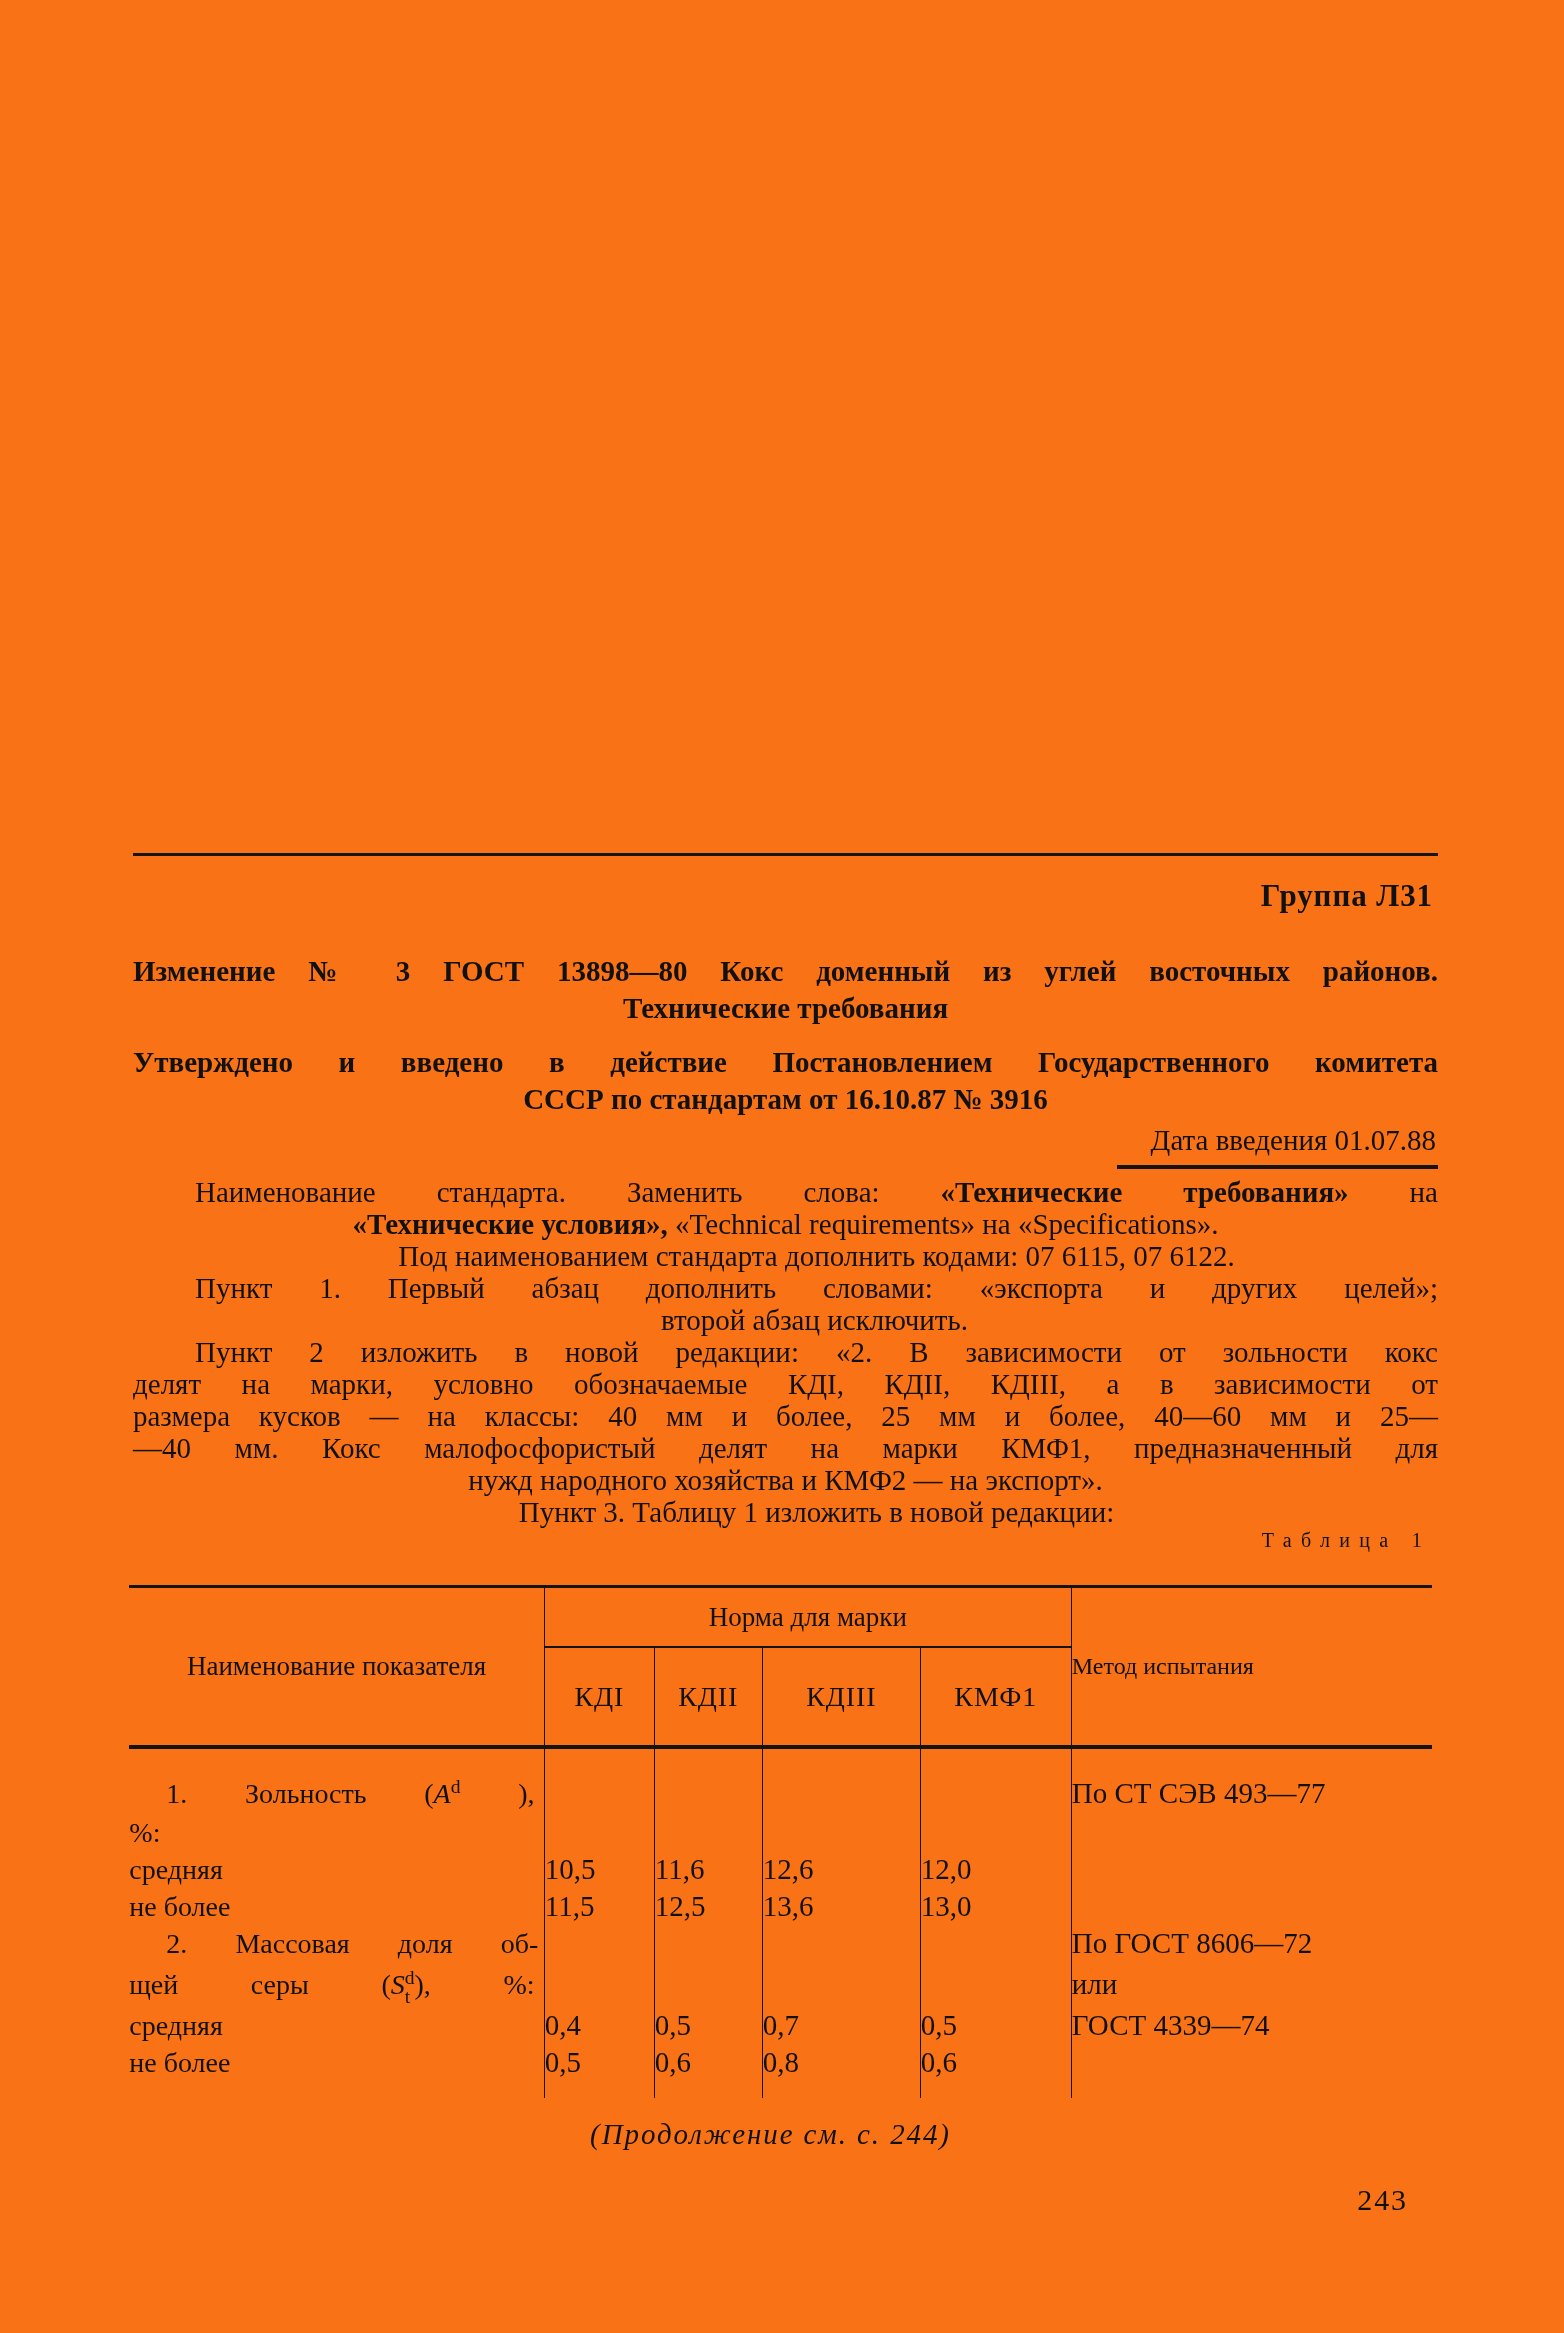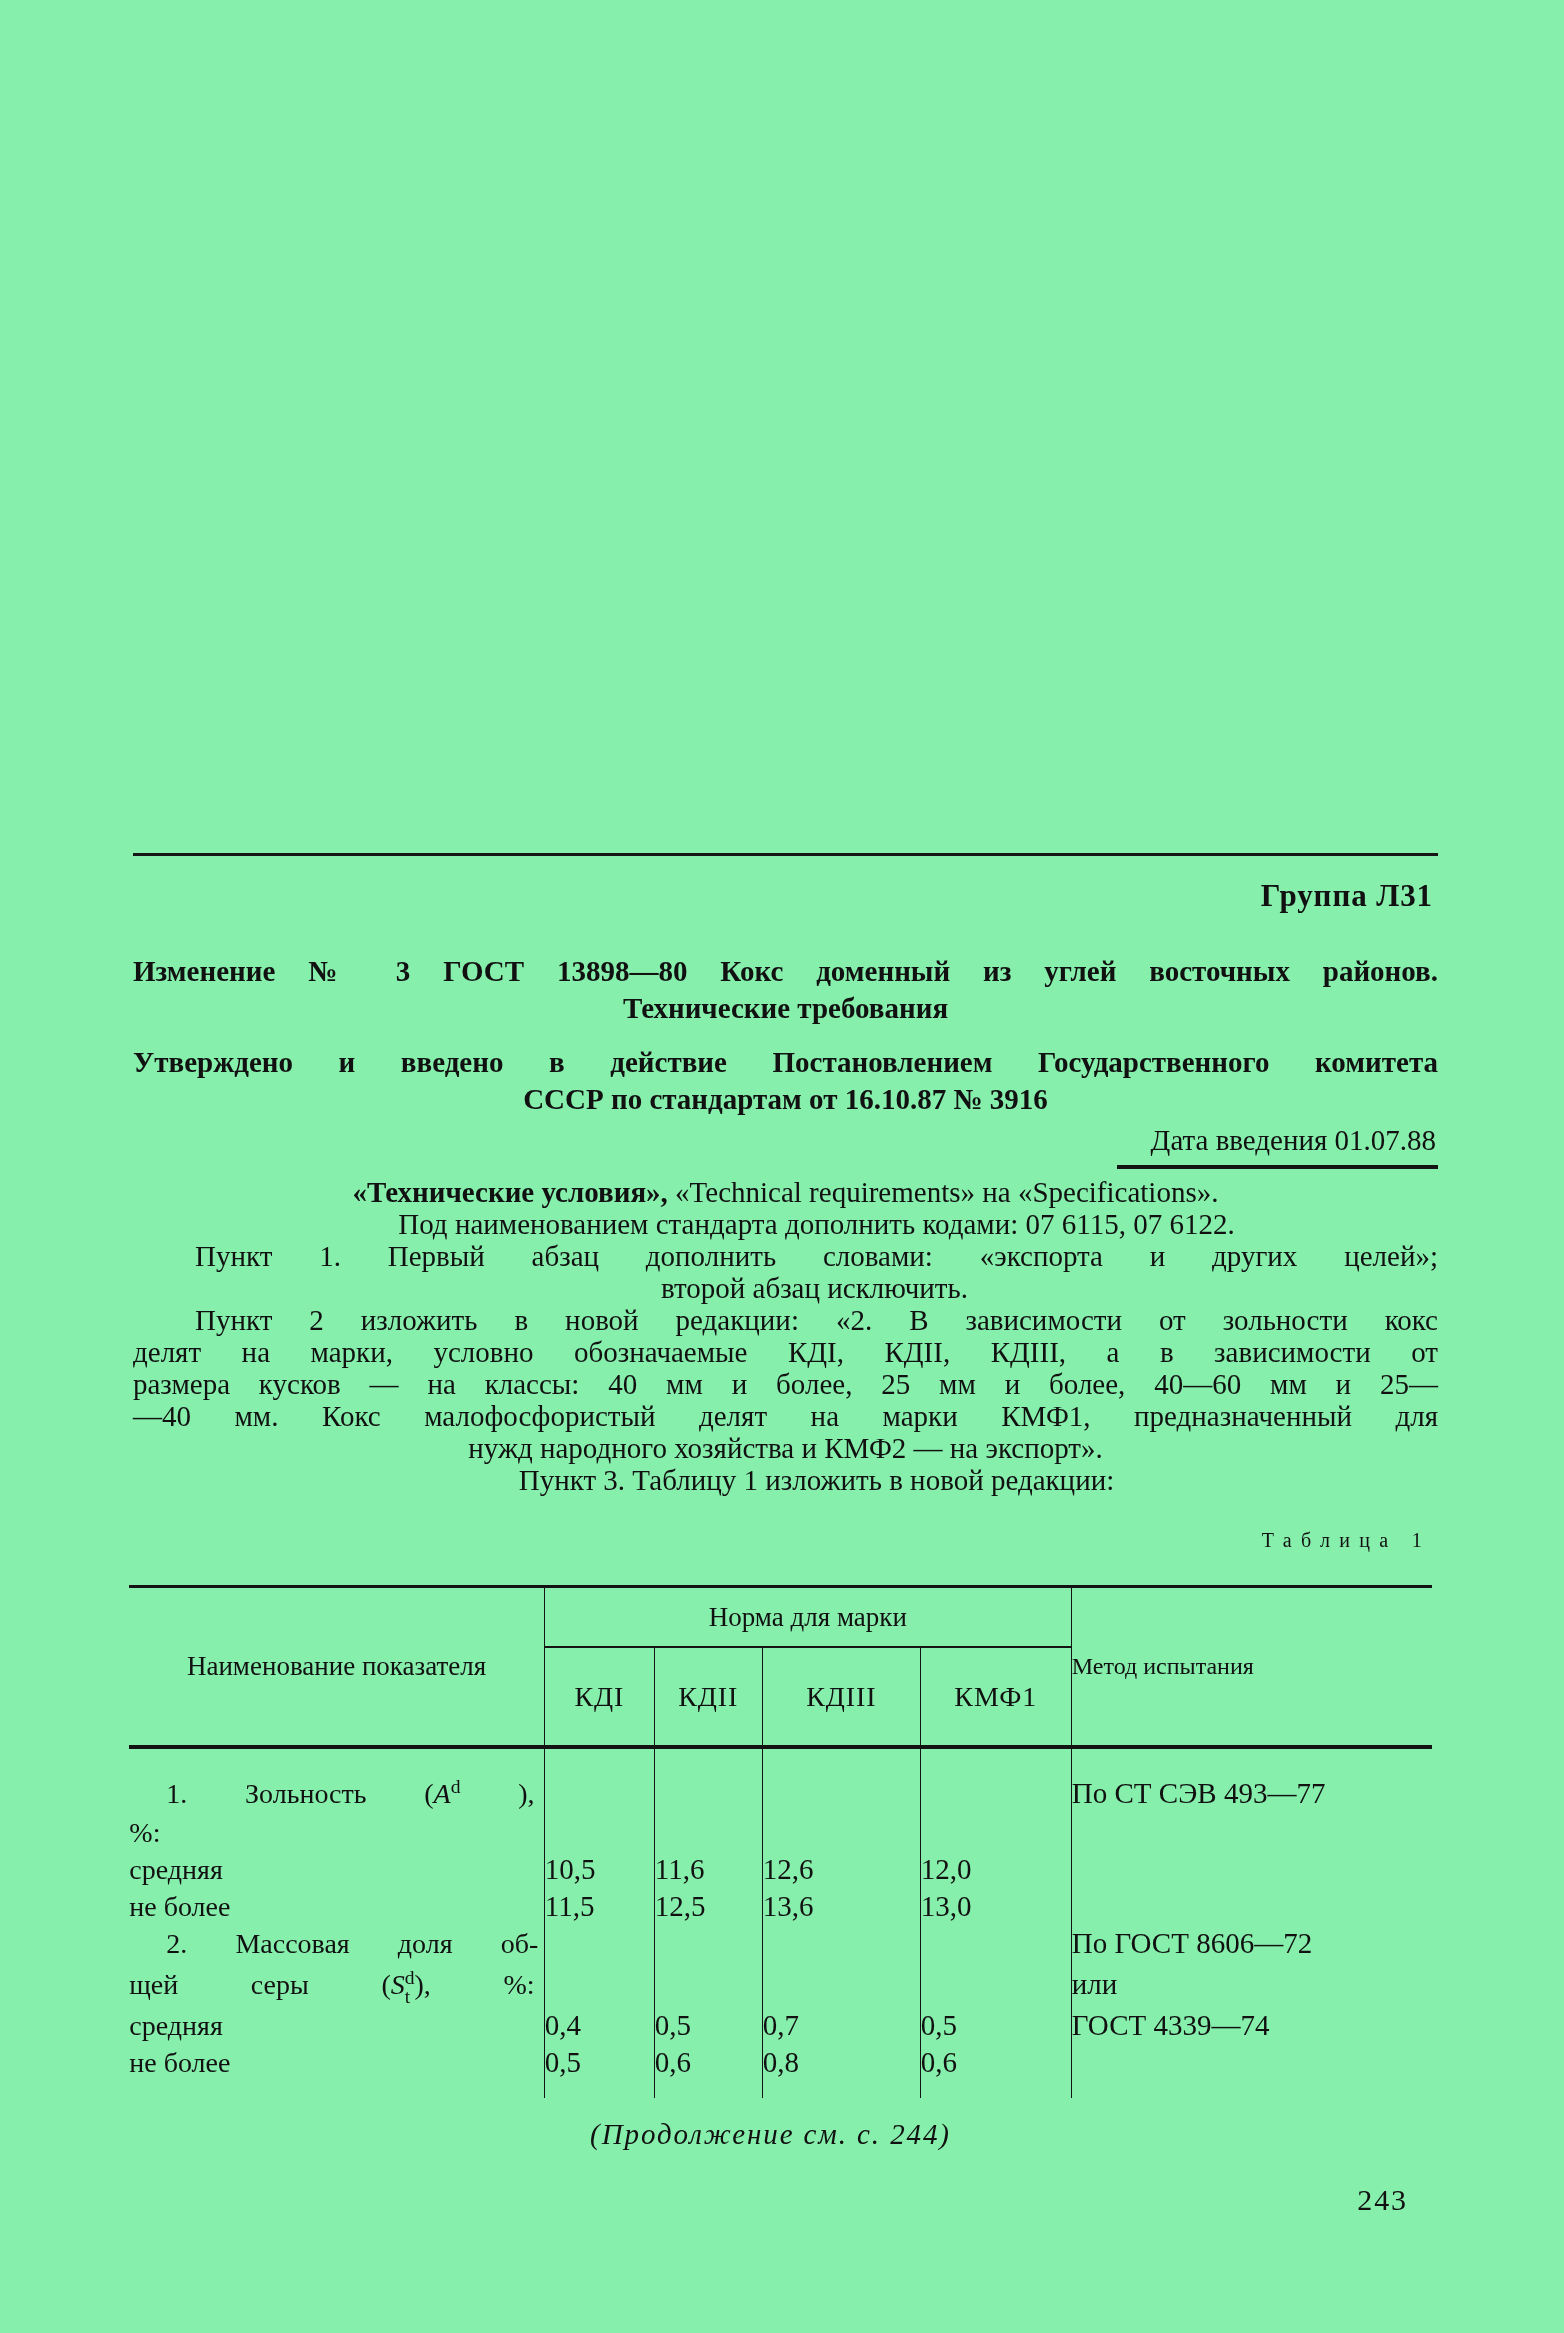--- a/index.html
+++ b/index.html
@@ -1,20 +1,20 @@
 <!DOCTYPE html>
 <html style="font-size:15px"><head>
 <meta charset="utf-8">
 <style>
   html, body { margin: 0; padding: 0; background: #e8e8e8; }
   .page {
     position: relative;
     width: 1564px;
     height: 2333px;
-    background: #86efac;
+    background: #f97316;
     margin: 0 auto;
     overflow: hidden;
     font-family: "Liberation Serif", "DejaVu Serif", serif;
     color: #111;
   }
   .content {
     position: absolute;
     left: 133px;
     top: 0;
     width: 1305px;
@@ -166,20 +166,21 @@
     <div class="approval-para">
       <span class="ln stretch">Утверждено и введено в действие Постановлением Государственного комитета</span>
       <span class="ln">СССР по стандартам от 16.10.87 № 3916</span>
     </div>
 
     <div class="date-line">
       <span class="date-underline">Дата введения 01.07.88</span>
     </div>
 
     <div class="body-text">
+      <span class="ln stretch ind"><span>Наименование стандарта. Заменить слова: </span><b>«Технические требования»</b><span> на</span></span>
       <span class="ln"><b>«Технические условия»,</b><span> «Technical requirements» на «Specifications».</span></span>
       <span class="ln ind">Под наименованием стандарта дополнить кодами: 07 6115, 07 6122.</span>
       <span class="ln stretch ind">Пункт 1. Первый абзац дополнить словами: «экспорта и других целей»;</span>
       <span class="ln ind2">второй абзац исключить.</span>
       <span class="ln stretch ind">Пункт 2 изложить в новой редакции: «2. В зависимости от зольности кокс</span>
       <span class="ln stretch">делят на марки, условно обозначаемые КДI, КДII, КДIII, а в зависимости от</span>
       <span class="ln stretch">размера кусков — на классы: 40 мм и более, 25 мм и более, 40—60 мм и 25—</span>
       <span class="ln stretch">—40 мм. Кокс малофосфористый делят на марки КМФ1, предназначенный для</span>
       <span class="ln">нужд народного хозяйства и КМФ2 — на экспорт».</span>
       <span class="ln ind">Пункт 3. Таблицу 1 изложить в новой редакции:</span>

